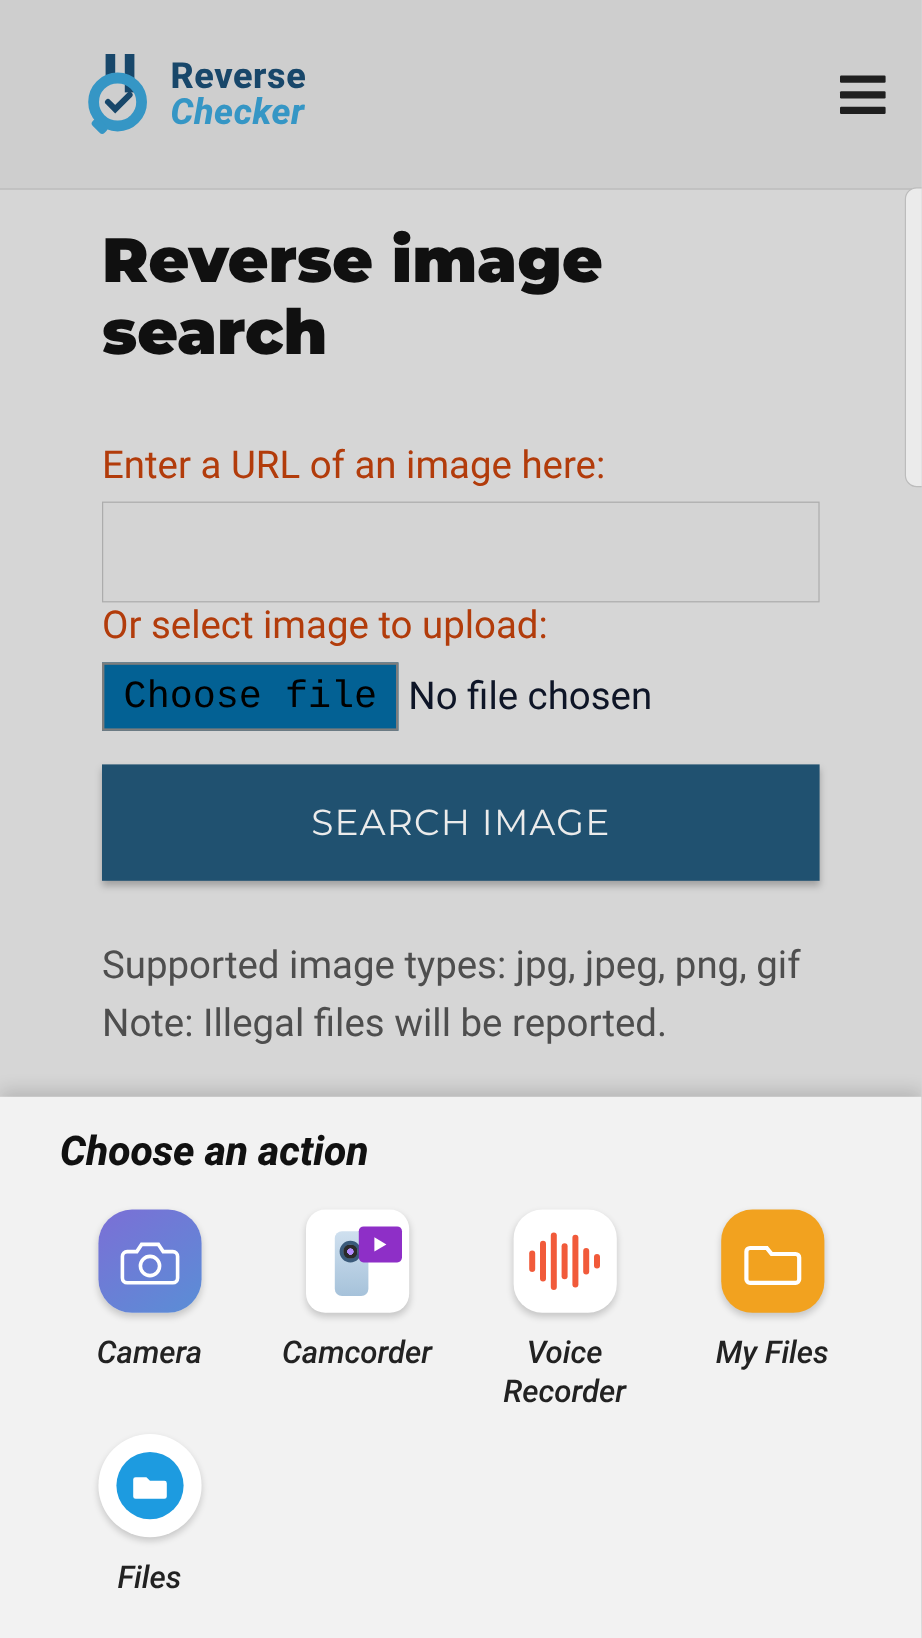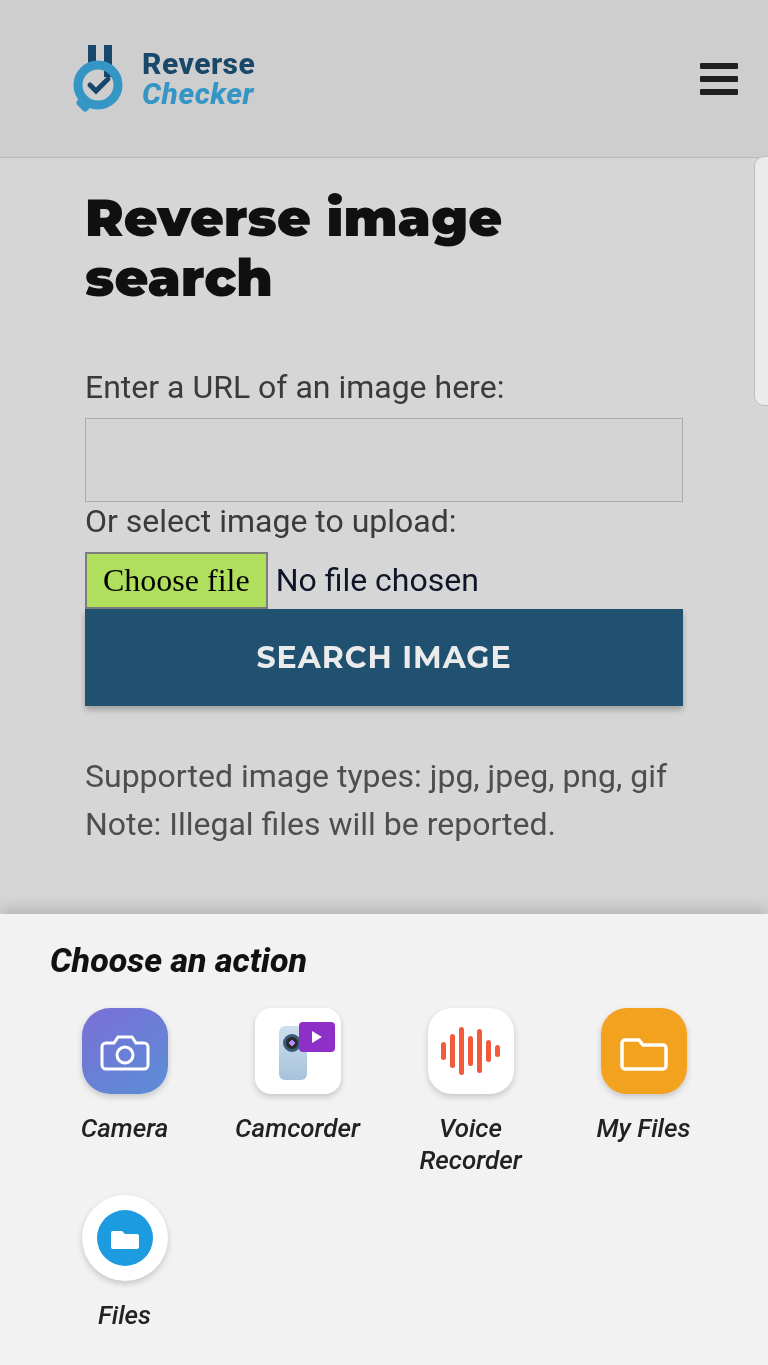--- a/index.html
+++ b/index.html
@@ -25,37 +25,37 @@
   .logo { display: flex; align-items: center; gap: 12px; }
   .logo-text { display: flex; flex-direction: column; line-height: 1; }
   .logo-top { font-size: 30px; font-weight: 800; color: #1a4d73; letter-spacing: 0.5px; }
   .logo-bottom { font-size: 30px; font-weight: 800; color: #3aa3d6; letter-spacing: 0.5px; font-style: italic; }
   .hamburger { display: flex; flex-direction: column; gap: 7px; cursor: pointer; }
   .hamburger span { width: 38px; height: 6px; background: #222; border-radius: 1px; }
 
   
   .main { padding: 30px 85px 0 85px; }
   .title { font-size: 52px; font-weight: 900; color: #111; line-height: 1.15; margin-bottom: 60px; font-family: "Montserrat", -apple-system, sans-serif; }
-  .label { font-size: 32px; color: #404040; margin-bottom: 12px; }
+  .label { font-size: 32px; color: #c2410c; margin-bottom: 12px; }
   .url-input {
     width: 100%; height: 84px;
     border: 1px solid #bbb; background: #e6e6e6;
     font-size: 30px; padding: 0 14px;
   }
   .upload-sec { }
   .file-row { display: flex; align-items: center; gap: 8px; margin-top: 10px; }
   .choose-btn {
-    font-size: 32px; background: #bef264; border: 2px solid #888;
-    padding: 8px 16px; font-family: Liberation Serif, serif;
+    font-size: 32px; background: #0369a1; border: 2px solid #888;
+    padding: 8px 16px; font-family: Liberation Mono, monospace;
   }
   .file-status { font-size: 32px; color: #0f172a; }
   .search-btn {
-    width: 100%; 
+    width: 100%; margin-top: 28px;
     background: #23587a; color: #fff;
-    font-size: 30px; font-weight: 700; letter-spacing: 1px;
+    font-size: 30px; font-weight: 400; letter-spacing: 1px;
     border: none; padding: 30px 0;
     font-family: "Montserrat", -apple-system, sans-serif;
     box-shadow: 0 4px 6px rgba(0,0,0,0.25);
   }
   .note { font-size: 32px; color: #555; margin-top: 46px; line-height: 1.5; }
 
   
   .scroll-pill {
     position: absolute; right: -2px; top: 156px; width: 16px; height: 250px;
     background: #fff; border-radius: 10px 0 0 10px; border: 1px solid #ccc;

